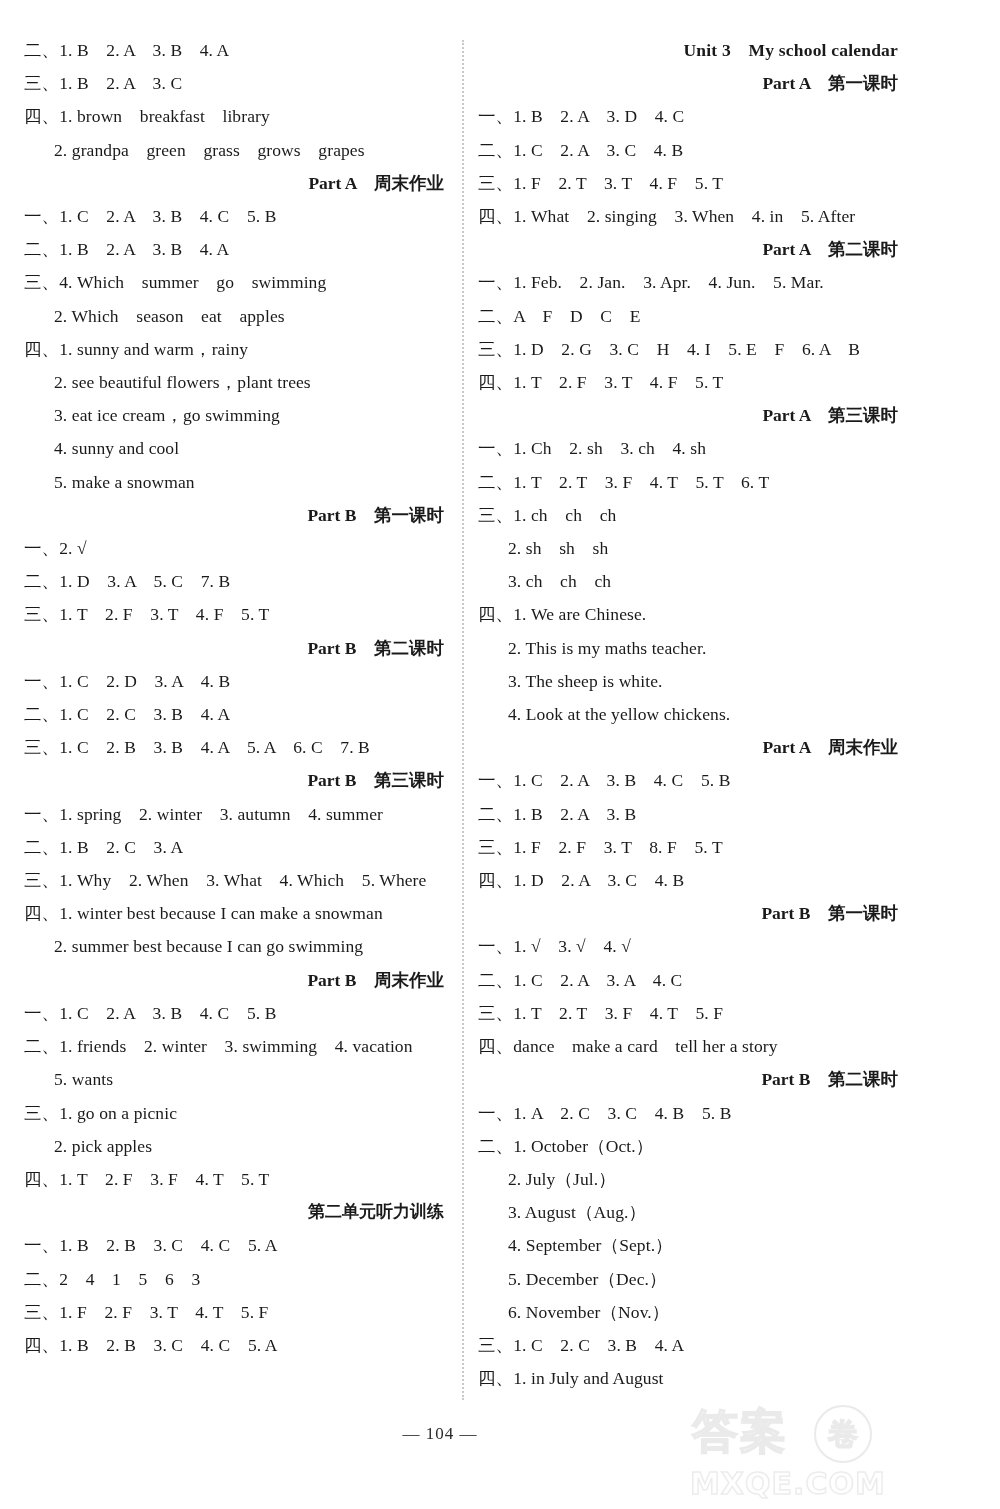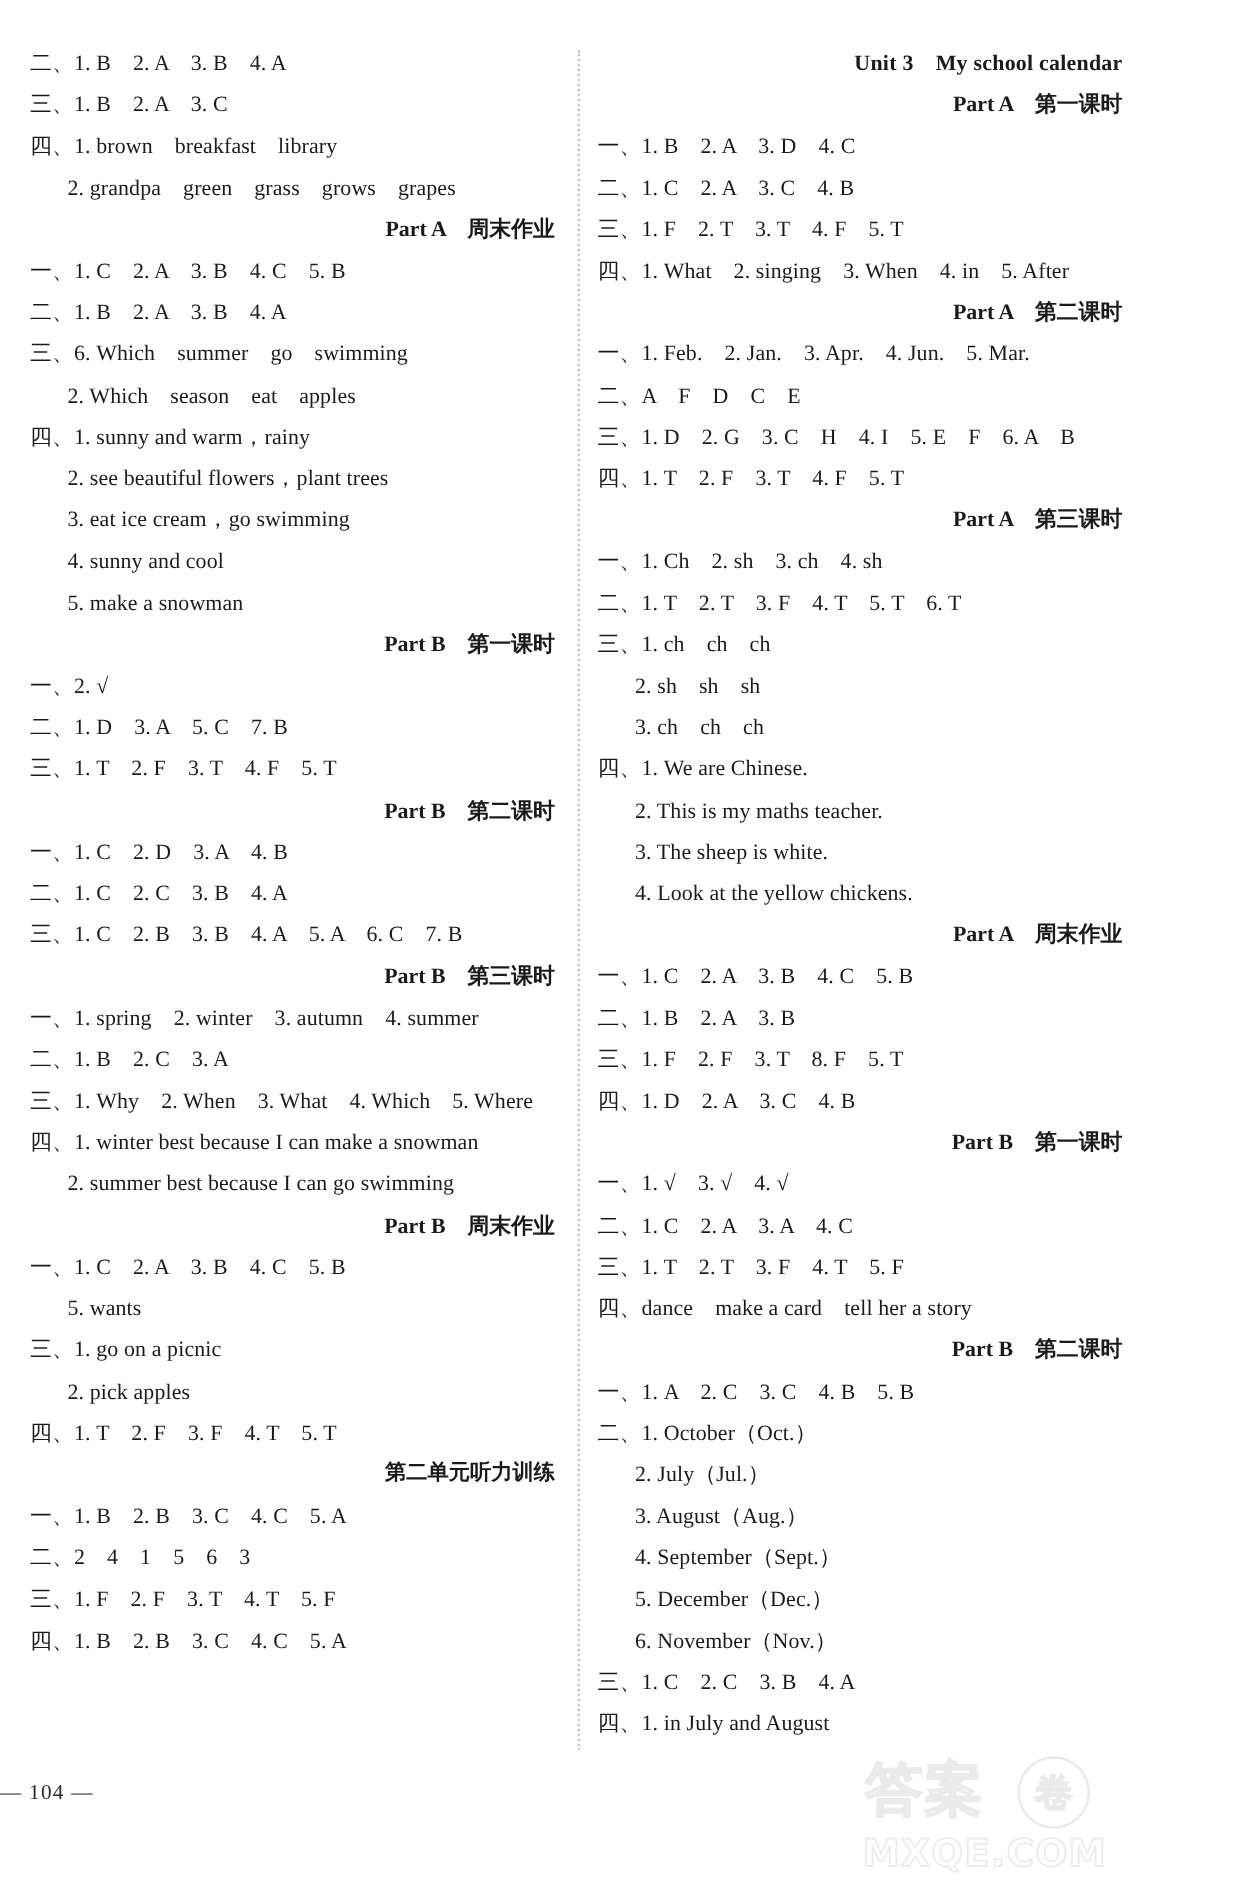--- a/index.html
+++ b/index.html
@@ -40,21 +40,21 @@
     line-height:33.2px;
     font-weight:bold;
     white-space:pre;
   }
   .heading.unit{letter-spacing:.2px;}
   .cnhead{font-family:Liberation Mono, monospace;font-weight:bold;font-size:17px;}
 
   
   .pagenum{
     position:absolute;left:0;right:0;top:1424px;
-    font-size:17px;letter-spacing:1px;
+    text-align:center;font-size:17px;letter-spacing:1px;
     color:#2b2b2b;
   }
 
   
   .watermark{
     position:absolute;right:6px;bottom:2px;
     width:186px;height:108px;
     opacity:.55;
     pointer-events:none;
   }
@@ -92,21 +92,21 @@
   <div class="divider"></div>
 
   <div class="col col-left" id="left-col">
       <div class="line">二、1. B　2. A　3. B　4. A</div>
       <div class="line">三、1. B　2. A　3. C</div>
       <div class="line">四、1. brown　breakfast　library</div>
       <div class="line indent">2. grandpa　green　grass　grows　grapes</div>
       <div class="heading">Part A　周末作业</div>
       <div class="line">一、1. C　2. A　3. B　4. C　5. B</div>
       <div class="line">二、1. B　2. A　3. B　4. A</div>
-      <div class="line">三、6. Which　summer　go　swimming</div>
+      <div class="line">三、4. Which　summer　go　swimming</div>
       <div class="line indent">2. Which　season　eat　apples</div>
       <div class="line">四、1. sunny and warm，rainy</div>
       <div class="line indent">2. see beautiful flowers，plant trees</div>
       <div class="line indent">3. eat ice cream，go swimming</div>
       <div class="line indent">4. sunny and cool</div>
       <div class="line indent">5. make a snowman</div>
       <div class="heading">Part B　第一课时</div>
       <div class="line">一、2. √</div>
       <div class="line">二、1. D　3. A　5. C　7. B</div>
       <div class="line">三、1. T　2. F　3. T　4. F　5. T</div>
@@ -115,20 +115,21 @@
       <div class="line">二、1. C　2. C　3. B　4. A</div>
       <div class="line">三、1. C　2. B　3. B　4. A　5. A　6. C　7. B</div>
       <div class="heading">Part B　第三课时</div>
       <div class="line">一、1. spring　2. winter　3. autumn　4. summer</div>
       <div class="line">二、1. B　2. C　3. A</div>
       <div class="line">三、1. Why　2. When　3. What　4. Which　5. Where</div>
       <div class="line">四、1. winter best because I can make a snowman</div>
       <div class="line indent">2. summer best because I can go swimming</div>
       <div class="heading">Part B　周末作业</div>
       <div class="line">一、1. C　2. A　3. B　4. C　5. B</div>
+      <div class="line">二、1. friends　2. winter　3. swimming　4. vacation</div>
       <div class="line indent">5. wants</div>
       <div class="line">三、1. go on a picnic</div>
       <div class="line indent">2. pick apples</div>
       <div class="line">四、1. T　2. F　3. F　4. T　5. T</div>
       <div class="heading cnhead">第二单元听力训练</div>
       <div class="line">一、1. B　2. B　3. C　4. C　5. A</div>
       <div class="line">二、2　4　1　5　6　3</div>
       <div class="line">三、1. F　2. F　3. T　4. T　5. F</div>
       <div class="line">四、1. B　2. B　3. C　4. C　5. A</div>
     </div>

